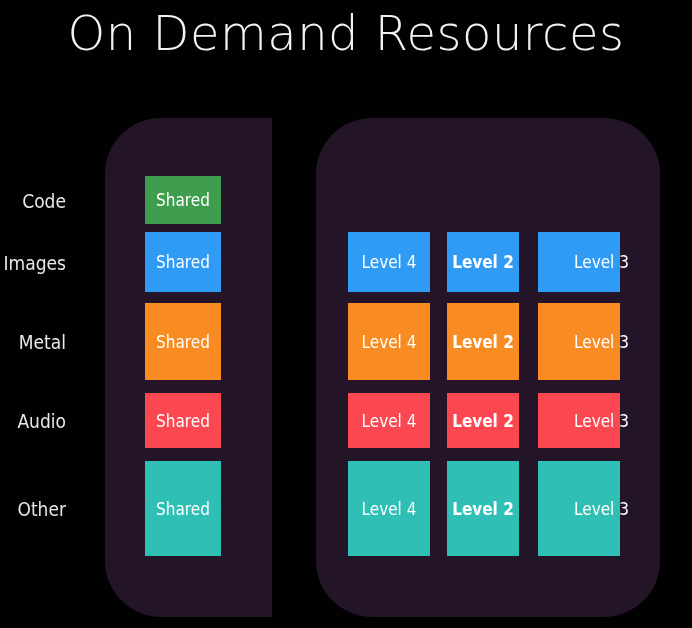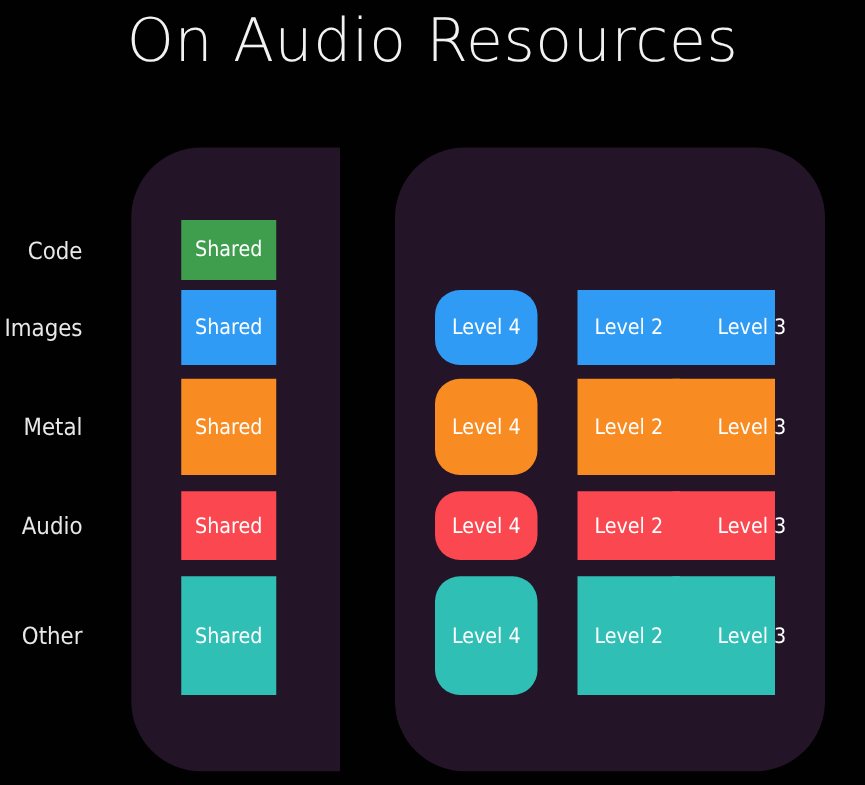--- a/index.html
+++ b/index.html
@@ -79,30 +79,30 @@
     justify-content: center;
     color: #ffffff;
     font-size: 17px;
     font-weight: 400;
     font-family: "DejaVu Sans", sans-serif;
     font-stretch: condensed;
     white-space: nowrap;
     box-sizing: border-box;
   }
   .tile-shared { left: 145px; width: 76px; }
-  .tile-col-0  { left: 348px; width: 82px; border-radius: 20px; }
-  .tile-col-1  { left: 462px; width: 82px; }
+  .tile-col-0  { left: 348px; width: 82px; }
+  .tile-col-1  { left: 447px; width: 72px; font-weight: bold; }
   .tile-col-2  { left: 538px; width: 82px; padding-left: 45px; }
 </style>
 </head>
 <body>
 
 <div id="slide" style="background: rgb(1, 1, 1);">
 
-  <div id="slide-title" style="color: rgb(242, 242, 242);">On Audio Resources</div>
+  <div id="slide-title" style="color: rgb(242, 242, 242);">On Demand Resources</div>
 
   <div class="panel" id="shared-panel" style="background: rgb(36, 20, 39);"></div>
 
   <div class="panel" id="levels-panel" style="background: rgb(36, 20, 39);"></div>
 
   <div id="row-labels">
       <div class="row-label" style="top: 190px;">Code</div>
       <div class="row-label" style="top: 252px;">Images</div>
       <div class="row-label" style="top: 331px;">Metal</div>
       <div class="row-label" style="top: 410px;">Audio</div>

